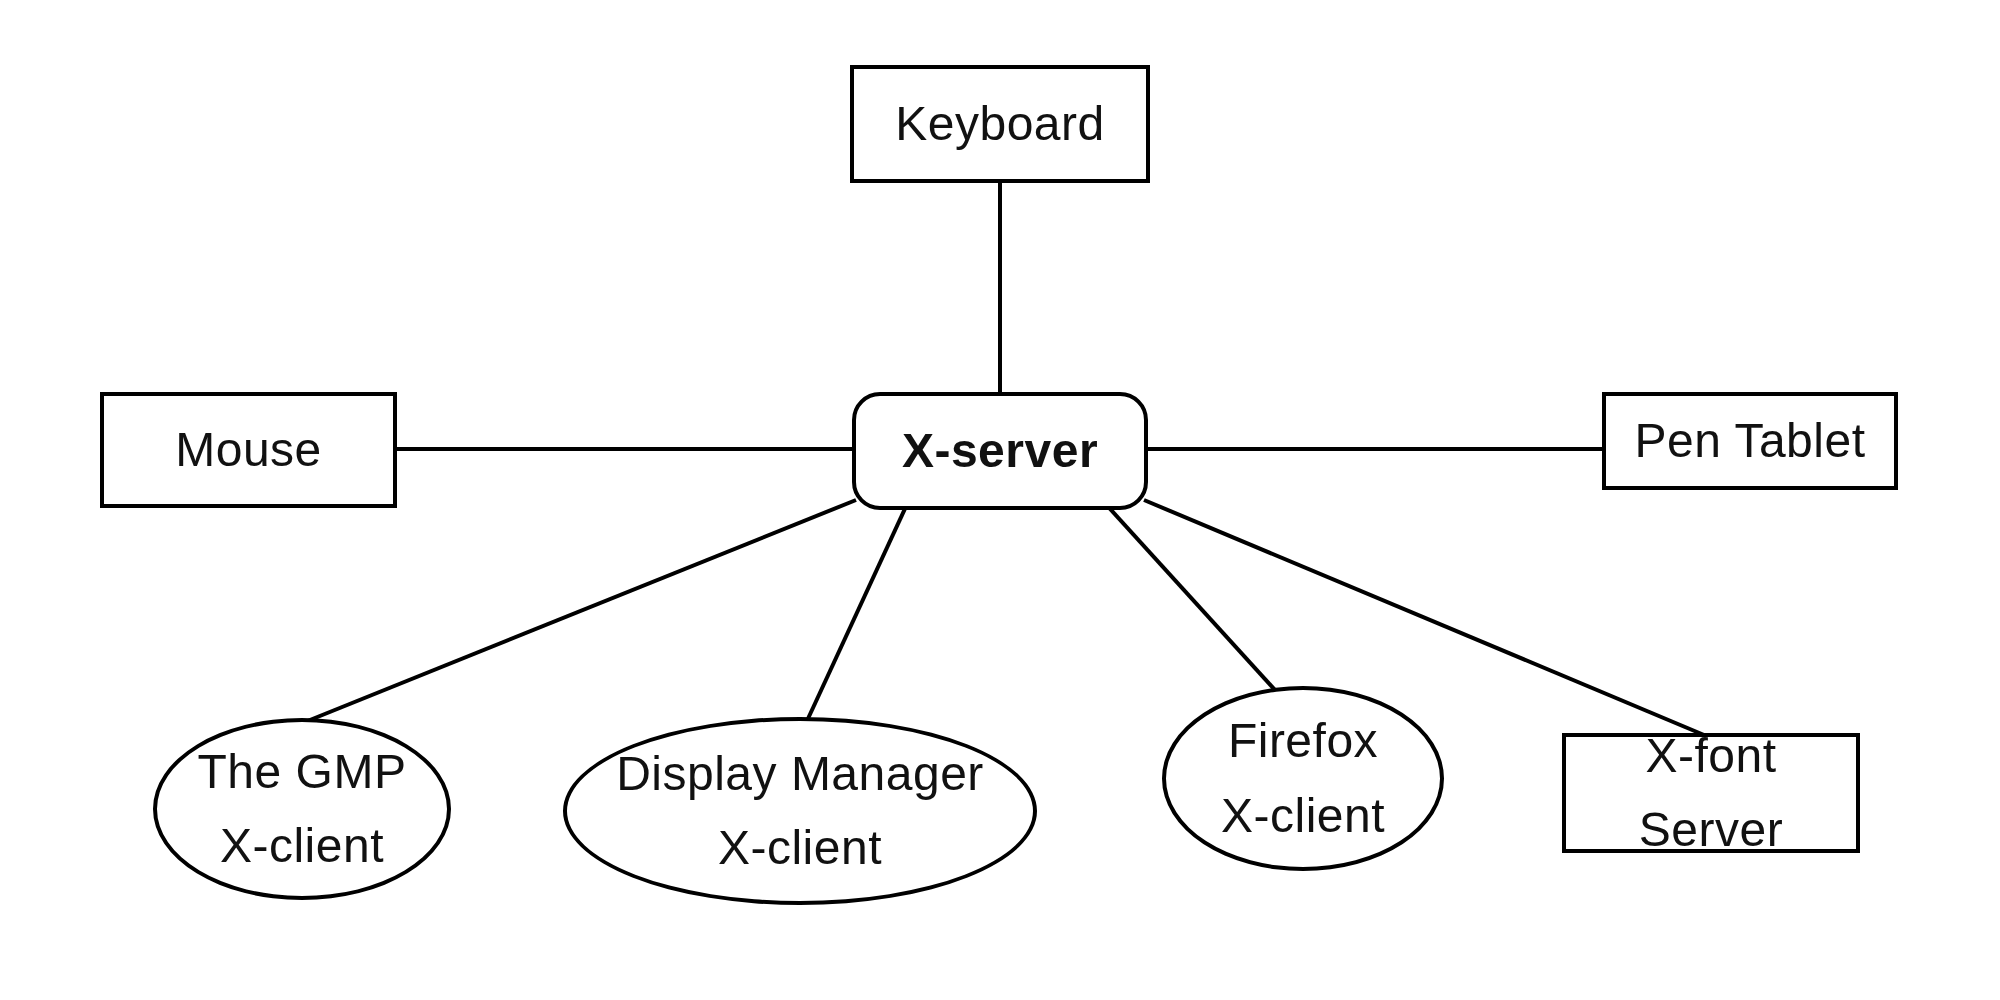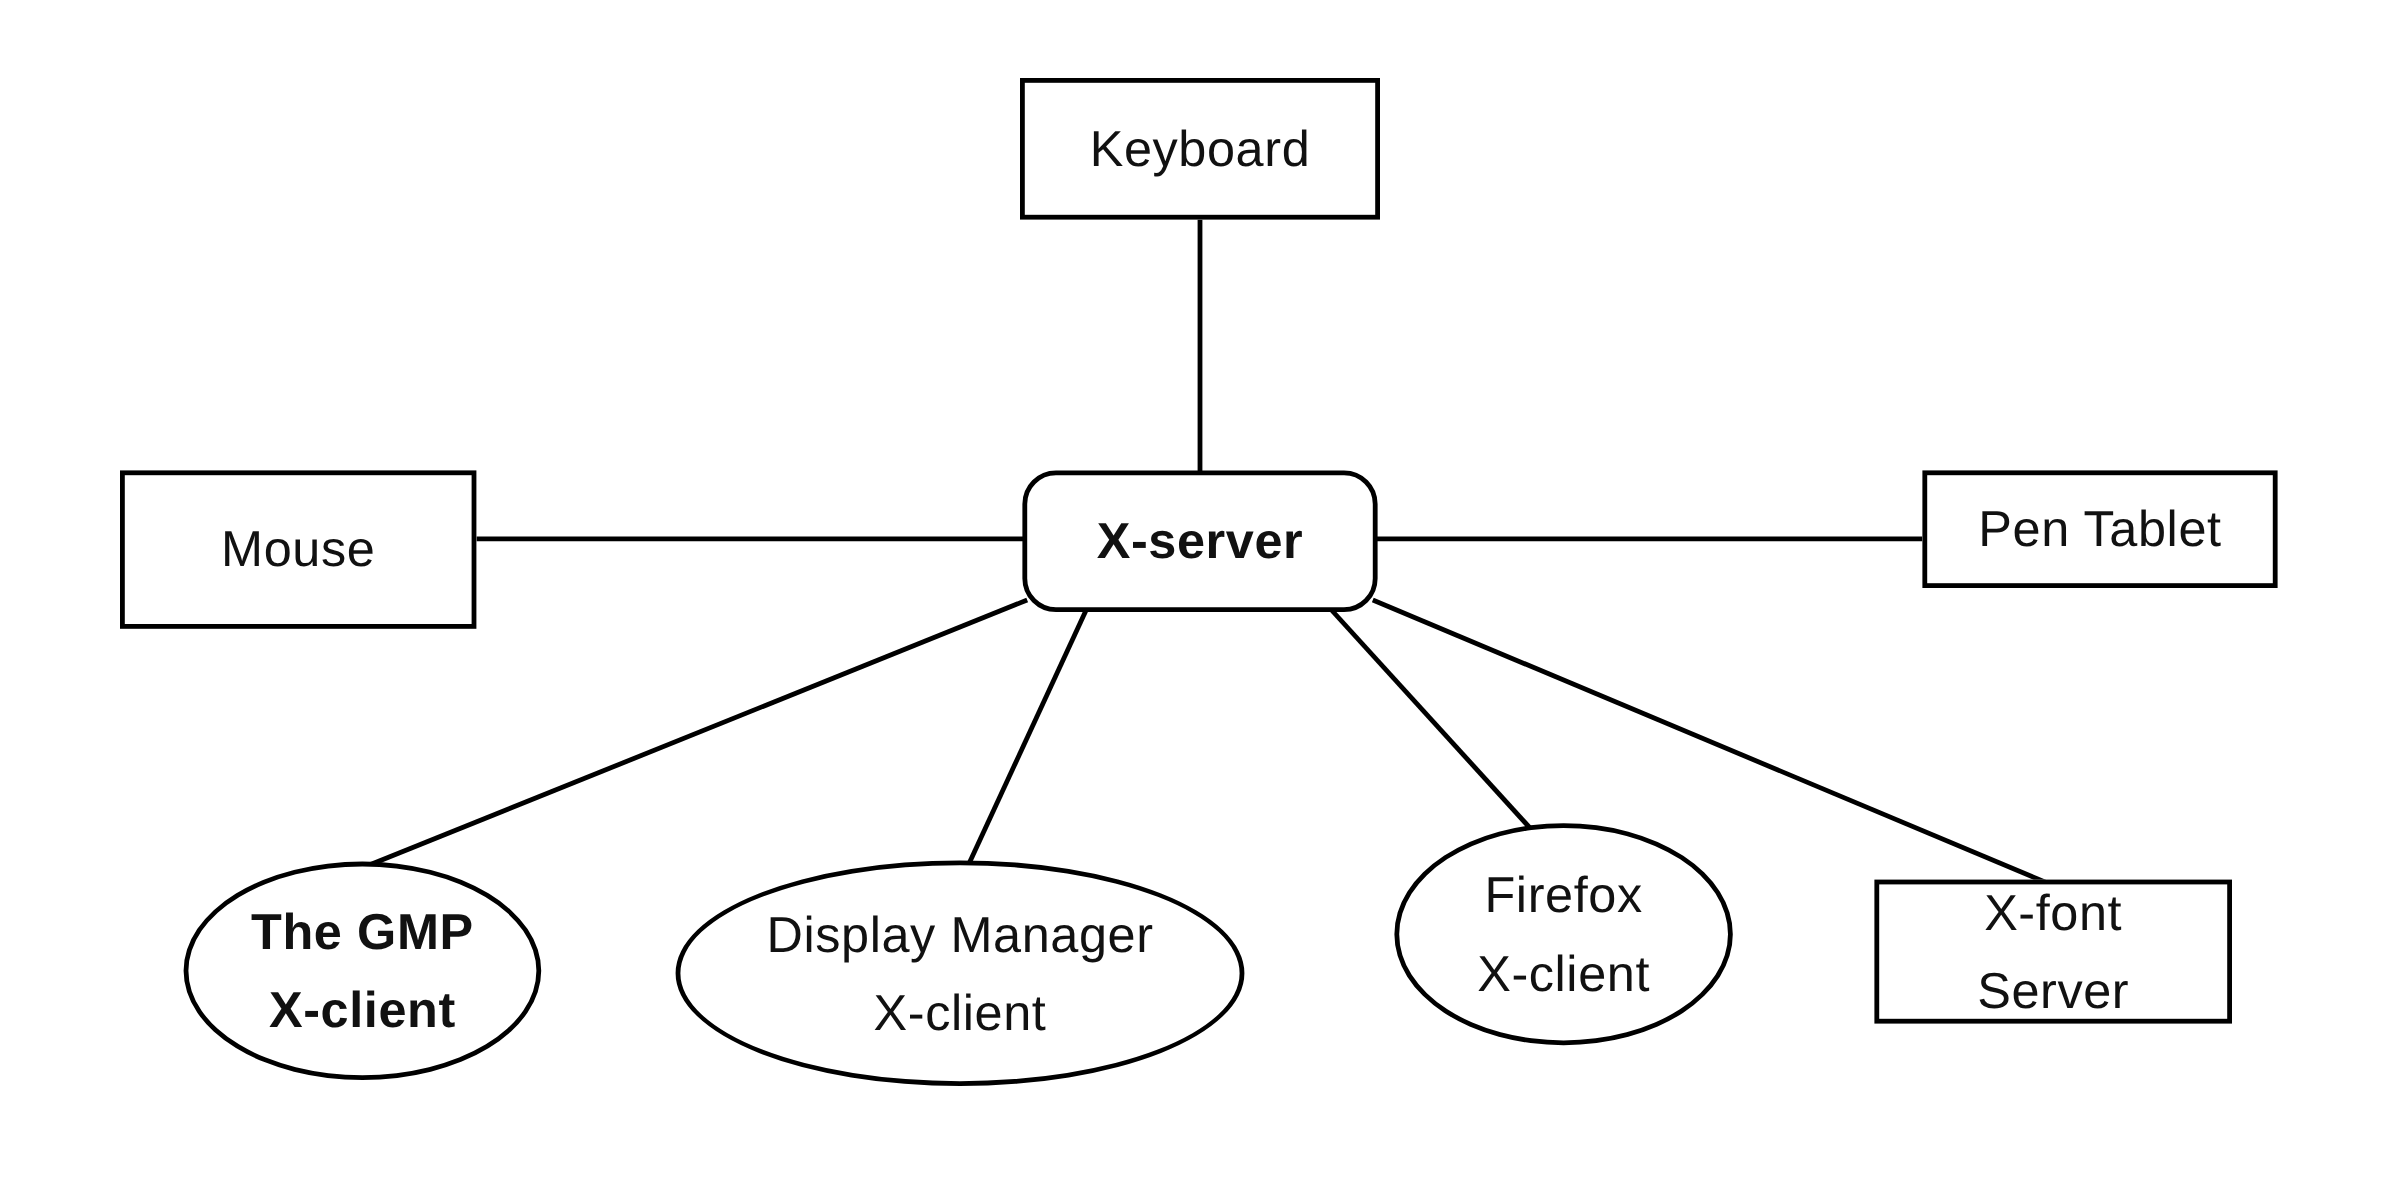--- a/index.html
+++ b/index.html
@@ -25,40 +25,40 @@
   }
   .node {
     position: absolute;
     box-sizing: border-box;
     background: #ffffff;
     border: 4px solid #000000;
     display: flex;
     align-items: center;
     justify-content: center;
     text-align: center;
-    font-size: 42px;
+    font-size: 48px;
     line-height: 1.55;
     letter-spacing: 0.5px;
     white-space: pre-line;
     color: #111111;
   }
   .node.ellipse {
     border-radius: 50%;
   }
   .node.bold {
     font-weight: 700;
     border-radius: 28px;
   }
   
   .n-keyboard   { left: 850px;  top: 65px;  width: 300px; height: 118px; }
-  .n-mouse      { left: 100px;  top: 392px; width: 297px; height: 132px; }
+  .n-mouse      { left: 100px;  top: 392px; width: 297px; height: 116px; }
   .n-xserver    { left: 852px;  top: 392px; width: 296px; height: 118px; }
   .n-pentablet  { left: 1602px; top: 392px; width: 296px; height: 98px; }
   .n-xfont      { left: 1562px; top: 733px; width: 298px; height: 120px; }
-  .n-gmp        { left: 153px;  top: 718px; width: 298px; height: 182px; font-weight: bold; }
+  .n-gmp        { left: 153px;  top: 718px; width: 298px; height: 182px; }
   .n-dm         { left: 563px;  top: 717px; width: 474px; height: 188px; }
   .n-firefox    { left: 1162px; top: 686px; width: 282px; height: 185px; }
 </style>
 </head>
 <body>
 
 <div class="canvas">
 
   <svg class="edges-layer" width="2000" height="1000" viewBox="0 0 2000 1000" xmlns="http://www.w3.org/2000/svg">
     <g stroke="#000000" stroke-width="4" fill="none">

